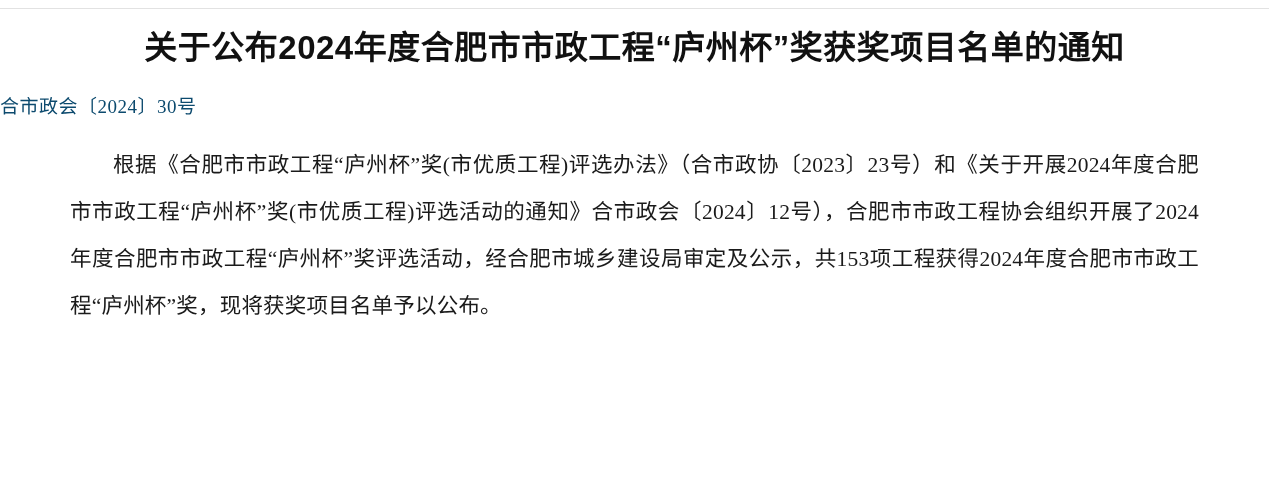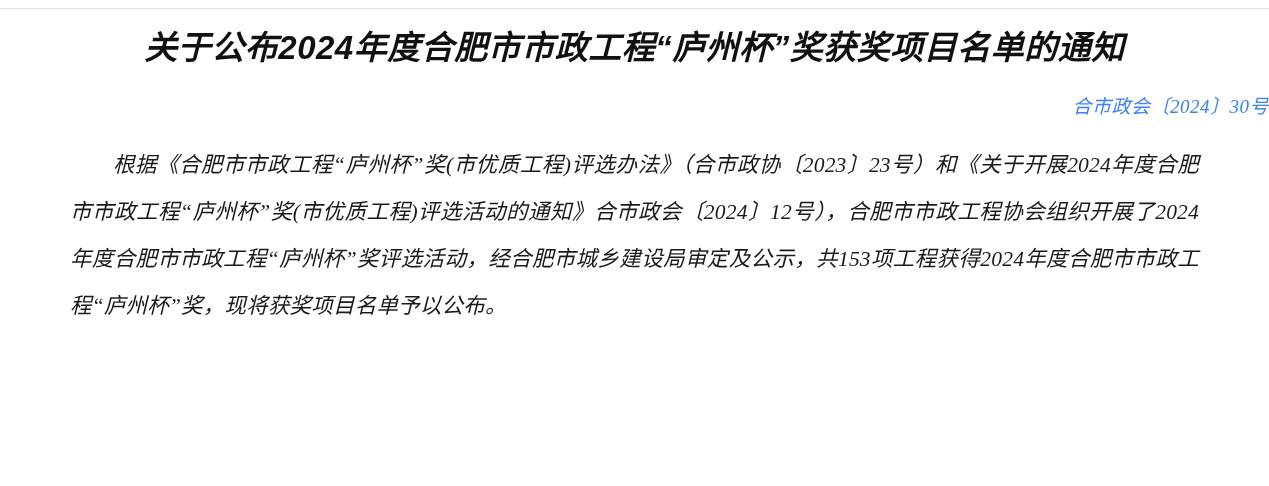--- a/index.html
+++ b/index.html
@@ -13,21 +13,20 @@
     font-family: "Liberation Serif", "DejaVu Serif", serif;
     color: #1a1a1a;
     overflow: hidden;
   }
   .page {
     position: relative;
     width: 1269px;
     height: 355px;
     box-sizing: border-box;
     background: #ffffff;
-    font-style: italic;
   }
   .top-rule {
     position: absolute;
     top: 8px;
     left: 0;
     width: 1269px;
     height: 1px;
     background: #e2e2e2;
   }
   .doc-title {
@@ -37,25 +36,25 @@
     font-weight: bold;
     font-size: 33px;
     line-height: 52px;
     text-align: center;
     letter-spacing: 0.5px;
     color: #111111;
   }
   .doc-number {
     margin: 0;
     padding: 20px 0 0 0;
-    text-align: right;
+    text-align: left;
     font-size: 19px;
     line-height: 26px;
     letter-spacing: 0.5px;
-    color: #3b82f6;
+    color: #0c4a6e;
   }
   .body-text {
     margin: 8px;
     padding: 14px 62px 0 62px;
     font-size: 21.5px;
     line-height: 47px;
     text-align: justify;
     text-justify: inter-ideograph;
     text-indent: 2em;
     letter-spacing: 0.2px;

